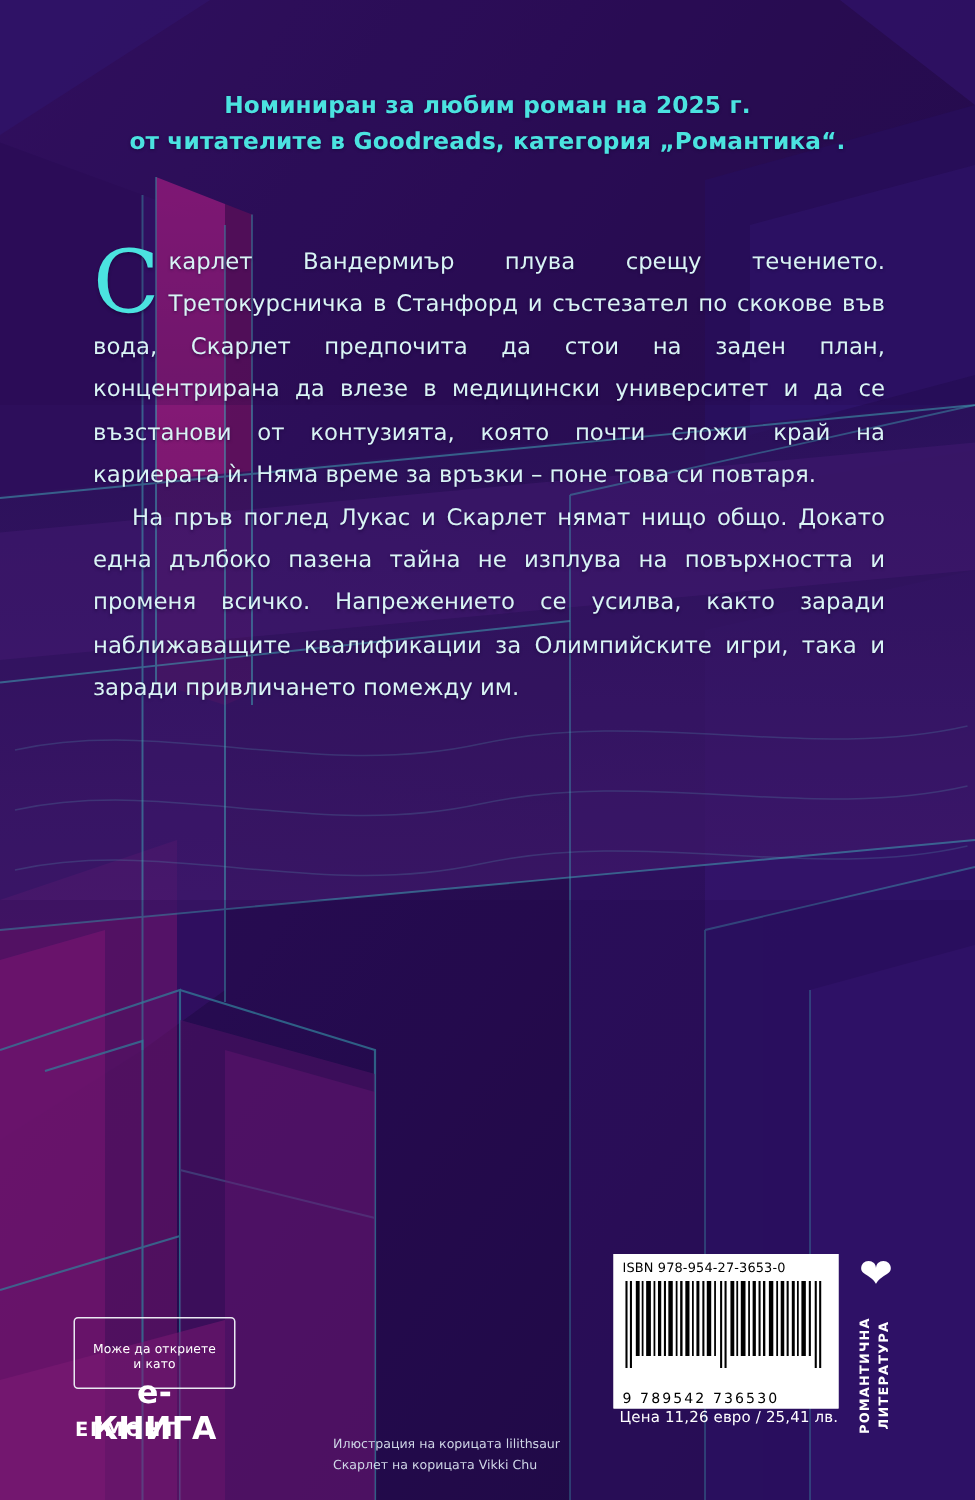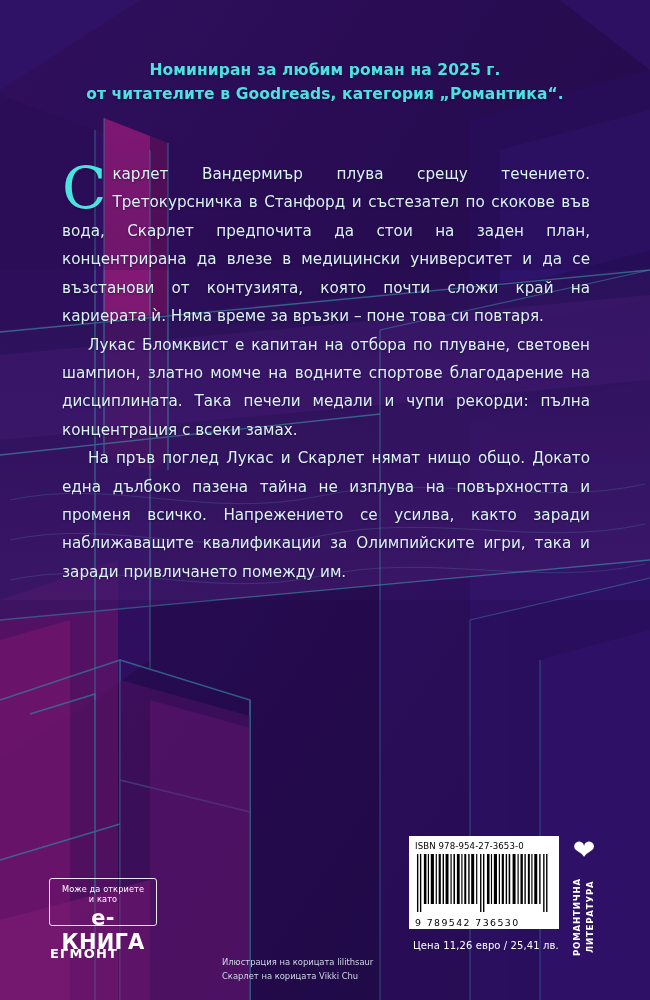--- a/index.html
+++ b/index.html
@@ -76,21 +76,21 @@
     position: absolute;
     left: 49px;
     top: 878px;
     width: 108px;
     height: 48px;
     border: 1.6px solid #e9e9f2;
     border-radius: 3px;
     color: #ffffff;
     text-align: center;
     box-sizing: border-box;
-    padding-top: 5px;
+    padding-top: 15px;
   }
   .ebook-badge .small {
     font-size: 8.2px;
     line-height: 1.25;
     letter-spacing: 0.1px;
   }
   .ebook-badge .big {
     font-size: 21px;
     font-weight: bold;
     margin-top: 1px;
@@ -141,21 +141,21 @@
   }
   .barcode-bars {
     height: 58px;
     width: 100%;
     display: block;
   }
   .barcode-digits {
     color: #000;
     font-size: 9.4px;
     letter-spacing: 1.4px;
-    margin-top: 5px;
+    margin-top: 15px;
     font-family: "DejaVu Sans", sans-serif;
   }
 
   .price {
     position: absolute;
     left: 413px;
     top: 940px;
     color: #ffffff;
     font-size: 10px;
     letter-spacing: 0.1px;
@@ -288,21 +288,20 @@
     </svg>
   </div>
 
   <div class="headline">
     <div>Номиниран за любим роман на 2025 г.</div>
     <div>от читателите в Goodreads, категория „Романтика“.</div>
   </div>
 
   <div class="blurb">
     <p><span class="dropcap">С</span><span>карлет Вандермиър плува срещу течението. Третокурсничка в Станфорд и състезател по скокове във вода, Скарлет предпочита да стои на заден план, концентрирана да влезе в медицински университет и да се възстанови от контузията, която почти сложи край на кариерата ѝ. Няма време за връзки – поне това си повтаря.</span></p>
-    <p>Лукас Бломквист е капитан на отбора по плуване, световен шампион, златно момче на водните спортове благодарение на дисциплината. Така печели медали и чупи рекорди: пълна концентрация с всеки замах.</p>
     <p>На пръв поглед Лукас и Скарлет нямат нищо общо. Докато една дълбоко пазена тайна не изплува на повърхността и променя всичко. Напрежението се усилва, както заради наближаващите квалификации за Олимпийските игри, така и заради привличането помежду им.</p>
   </div>
 
   <div class="ebook-badge">
     <div class="small">Може да откриете</div>
     <div class="small">и като</div>
     <div class="big">е-КНИГА</div>
   </div>
 
   <div class="publisher">ЕГМОНТ</div>

